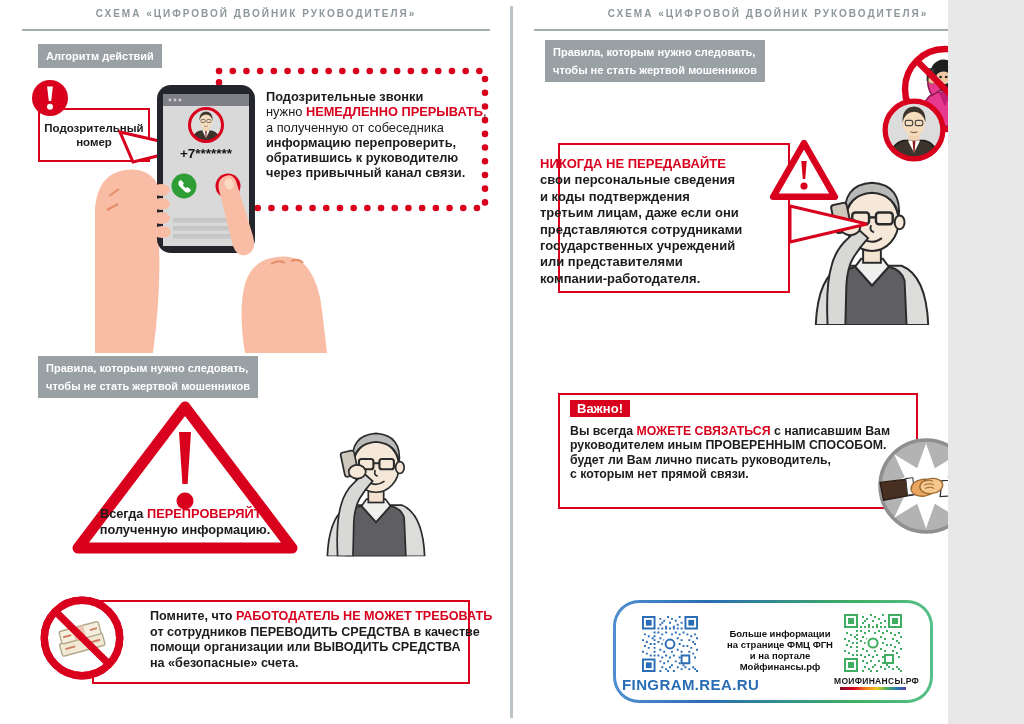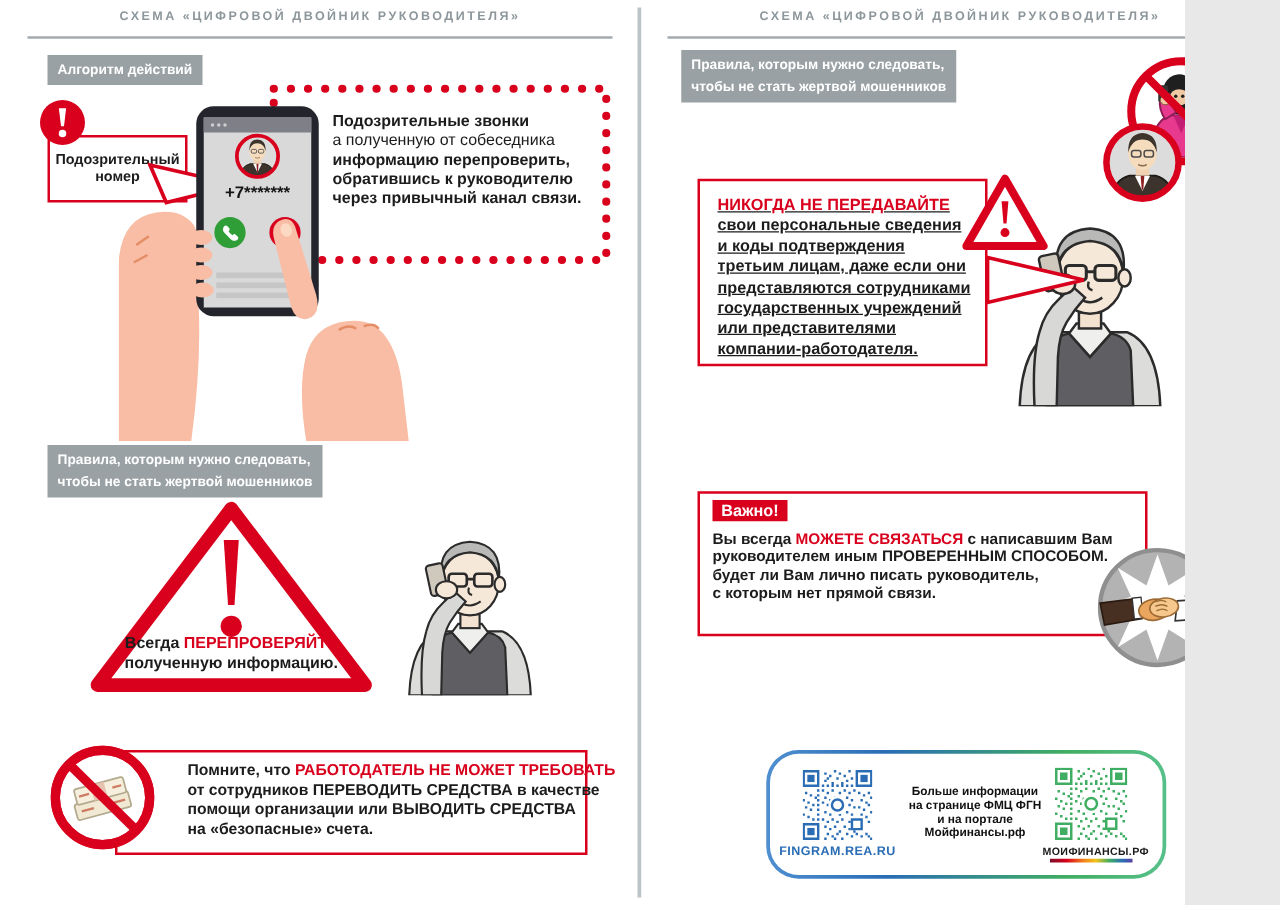--- a/index.html
+++ b/index.html
@@ -28,21 +28,21 @@
   .tri-text{font-size:12.8px;line-height:16px;text-align:center;}
   .red-box{border:2.5px solid var(--red);background:#fff;}
   .label-box{border:2.5px solid var(--red);background:#fff;text-align:center;
     font-weight:bold;font-size:11.5px;line-height:14px;color:var(--text-dark);
     display:flex;flex-direction:column;justify-content:center;}
   .imp-badge{background:var(--red);color:#fff;font-weight:bold;font-size:13px;
     padding:1px 7px;display:inline-block;}
   .qr-frame{border-radius:26px;padding:3px;
     background:linear-gradient(90deg,#4f8fd0,#2a6db5 30%,#3fae62 75%,#57c08a);}
   .qr-inner{position:relative;width:100%;height:100%;background:#fff;border-radius:23px;}
-  .qr-label-blue{color:var(--qr-blue);font-weight:bold;font-size:10px;letter-spacing:.4px;text-align:center;}
+  .qr-label-blue{color:var(--qr-blue);font-weight:bold;font-size:15px;letter-spacing:.4px;text-align:center;}
   .qr-label-green{color:#1a1a1a;font-weight:bold;font-size:8.5px;letter-spacing:.3px;text-align:center;}
   .qr-info{font-size:9.5px;font-weight:bold;line-height:11px;text-align:center;color:#111;}
   .stripe{height:3px;background:linear-gradient(90deg,#7c0f2a,#d9001d 20%,#f07f1a 40%,#f3c21a 55%,#3fae62 72%,#2a6db5 88%,#5a3fa0);}
   svg{display:block}
 </style>
 </head>
 <body>
 
 <svg width="0" height="0" style="position:absolute">
   <defs>
@@ -183,20 +183,21 @@
   <div class="abs header-rule" style="left:22px;width:468px;"></div>
   <div class="abs divider"></div>
 
   <div class="abs badge" style="left:38px;top:44px;">Алгоритм действий</div>
 
   <svg class="abs" style="left:214px;top:66px;" width="276" height="147">
     <rect x="5" y="5" width="266" height="137" fill="none" stroke="#d9001d" stroke-width="6.5" stroke-dasharray="0.1 13.6" stroke-linecap="round"></rect>
   </svg>
   <div class="abs rt callout-text" style="left:266px;top:89px;">
       <div class="rt-line"><span class="seg-b">Подозрительные звонки</span></div>
+      <div class="rt-line"><span class="seg-n">нужно </span><span class="seg-r">НЕМЕДЛЕННО ПРЕРЫВАТЬ</span><span class="seg-n">,</span></div>
       <div class="rt-line"><span class="seg-n">а полученную от собеседника</span></div>
       <div class="rt-line"><span class="seg-b">информацию перепроверить,</span></div>
       <div class="rt-line"><span class="seg-b">обратившись к руководителю</span></div>
       <div class="rt-line"><span class="seg-b">через привычный канал связи.</span></div>
     </div>
 
   <div class="abs label-box" style="left:38px;top:108px;width:112px;height:54px;">
     <div>Подозрительный</div>
     <div>номер</div>
   </div>
@@ -284,21 +285,21 @@
     </svg>
   <svg class="abs" style="left:879px;top:95px;" width="70" height="70" viewBox="0 0 80 80">
       <use href="#s-twin"></use>
     </svg>
 
   <svg class="abs" style="left:798px;top:150px;" width="148" height="192" viewBox="0 0 150 160">
       <use href="#s-man"></use>
     </svg>
 
   <div class="abs red-box" style="left:558px;top:143px;width:232px;height:150px;"></div>
-  <div class="abs rt never-text" style="left:574px;top:156px;text-decoration:underline;">
+  <div class="abs rt never-text" style="left:540px;top:156px;">
       <div class="rt-line"><span class="seg-r">НИКОГДА НЕ ПЕРЕДАВАЙТЕ</span></div>
       <div class="rt-line"><span class="seg-b">свои персональные сведения</span></div>
       <div class="rt-line"><span class="seg-b">и коды подтверждения</span></div>
       <div class="rt-line"><span class="seg-b">третьим лицам, даже если они</span></div>
       <div class="rt-line"><span class="seg-b">представляются сотрудниками</span></div>
       <div class="rt-line"><span class="seg-b">государственных учреждений</span></div>
       <div class="rt-line"><span class="seg-b">или представителями</span></div>
       <div class="rt-line"><span class="seg-b">компании-работодателя.</span></div>
     </div>
   <svg class="abs" style="left:788px;top:200px;" width="84" height="48">

